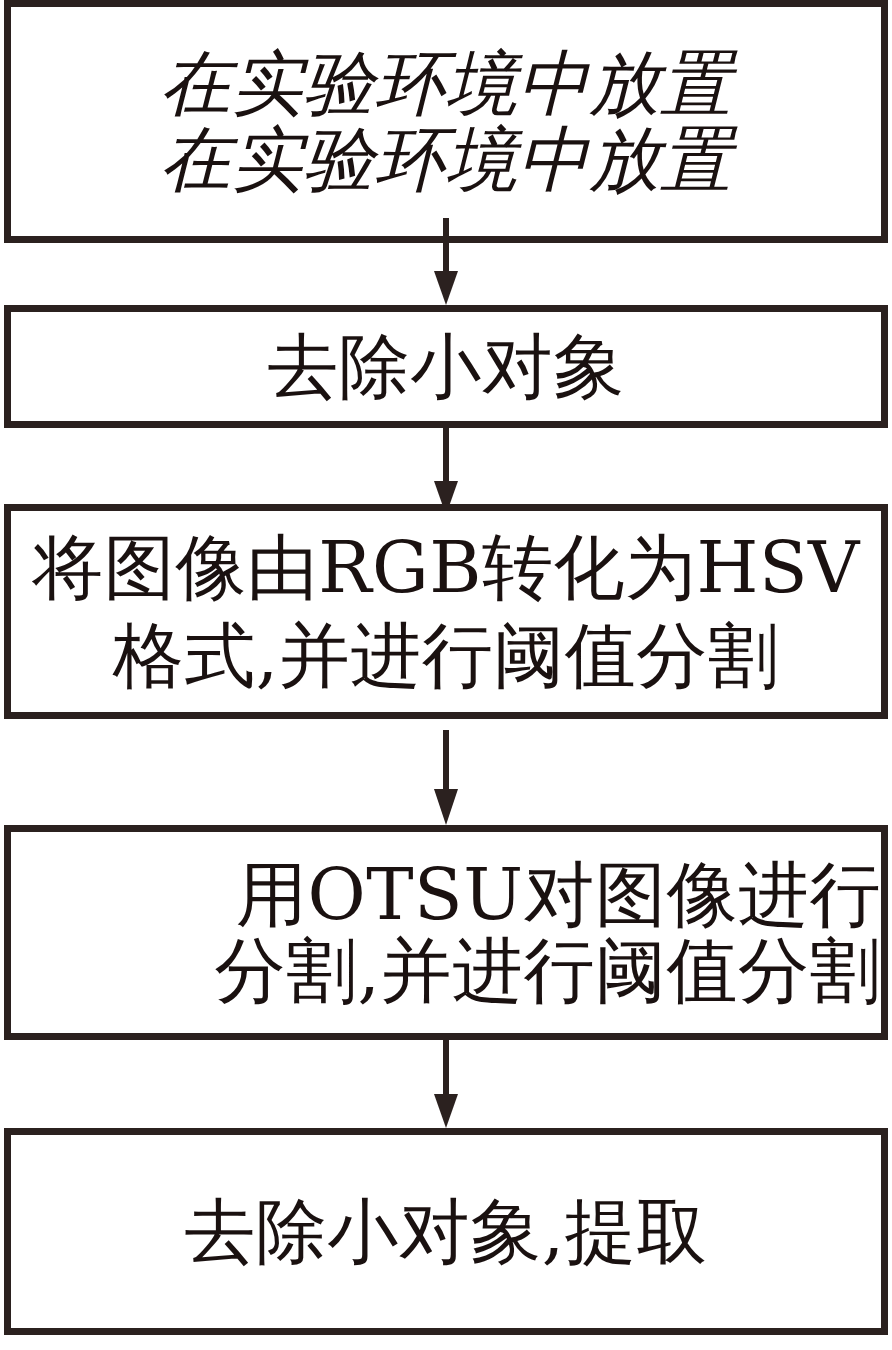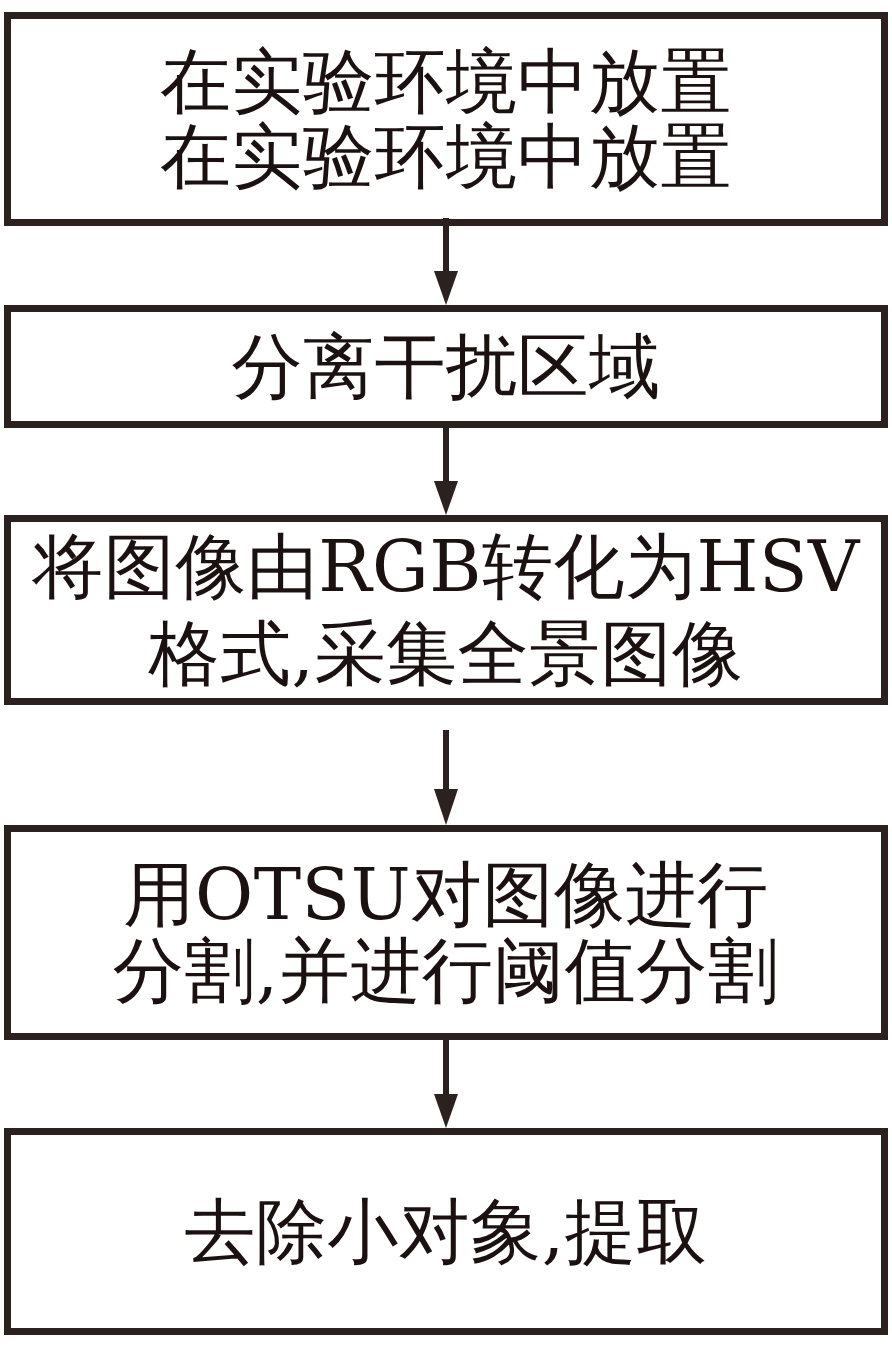--- a/index.html
+++ b/index.html
@@ -39,24 +39,24 @@
     font-size: 71px;
     line-height: 1.06;
     color: #1a1110;
     white-space: pre;
     text-align: center;
     letter-spacing: 0.5px;
     font-weight: 400;
   }
 
   
-  #node-1 { top: 12px;    height: 214px; }
+  #node-1 { top: 0;    height: 243px; font-style: italic; }
   #node-2 { top: 305px;  height: 123px; }
-  #node-3 { top: 515px;  height: 190px; gap: 12px; }
-  #node-4 { top: 825px;  height: 215px; }
+  #node-3 { top: 504px;  height: 215px; gap: 12px; }
+  #node-4 { top: 825px;  height: 215px; align-items: flex-end; }
   #node-5 { top: 1128px; height: 207px; justify-content: center; }
 
   
   .connector {
     position: absolute;
     left: 434px;
     width: 24px;
     overflow: visible;
   }
   #connector-1 { top: 218px;  height: 87px; }
@@ -86,33 +86,33 @@
   </div>
 
   <div class="connector" id="connector-1">
     <svg viewBox="0 0 24 87" preserveAspectRatio="none">
       <rect x="9" y="0" width="6" height="56"></rect>
       <polygon points="0,53 24,53 12,87"></polygon>
     </svg>
   </div>
 
   <div class="node" id="node-2">
-    <span class="node-line">分离干扰区域</span>
+    <span class="node-line">去除小对象</span>
   </div>
 
   <div class="connector" id="connector-2">
     <svg viewBox="0 0 24 87" preserveAspectRatio="none">
       <rect x="9" y="0" width="6" height="56"></rect>
       <polygon points="0,53 24,53 12,87"></polygon>
     </svg>
   </div>
 
   <div class="node" id="node-3">
     <span class="node-line">将图像由RGB转化为HSV</span>
-    <span class="node-line">格式,采集全景图像</span>
+    <span class="node-line">格式,并进行阈值分割</span>
   </div>
 
   <div class="connector" id="connector-3">
     <svg viewBox="0 0 24 95" preserveAspectRatio="none">
       <rect x="9" y="0" width="6" height="62"></rect>
       <polygon points="0,59 24,59 12,95"></polygon>
     </svg>
   </div>
 
   <div class="node" id="node-4">

